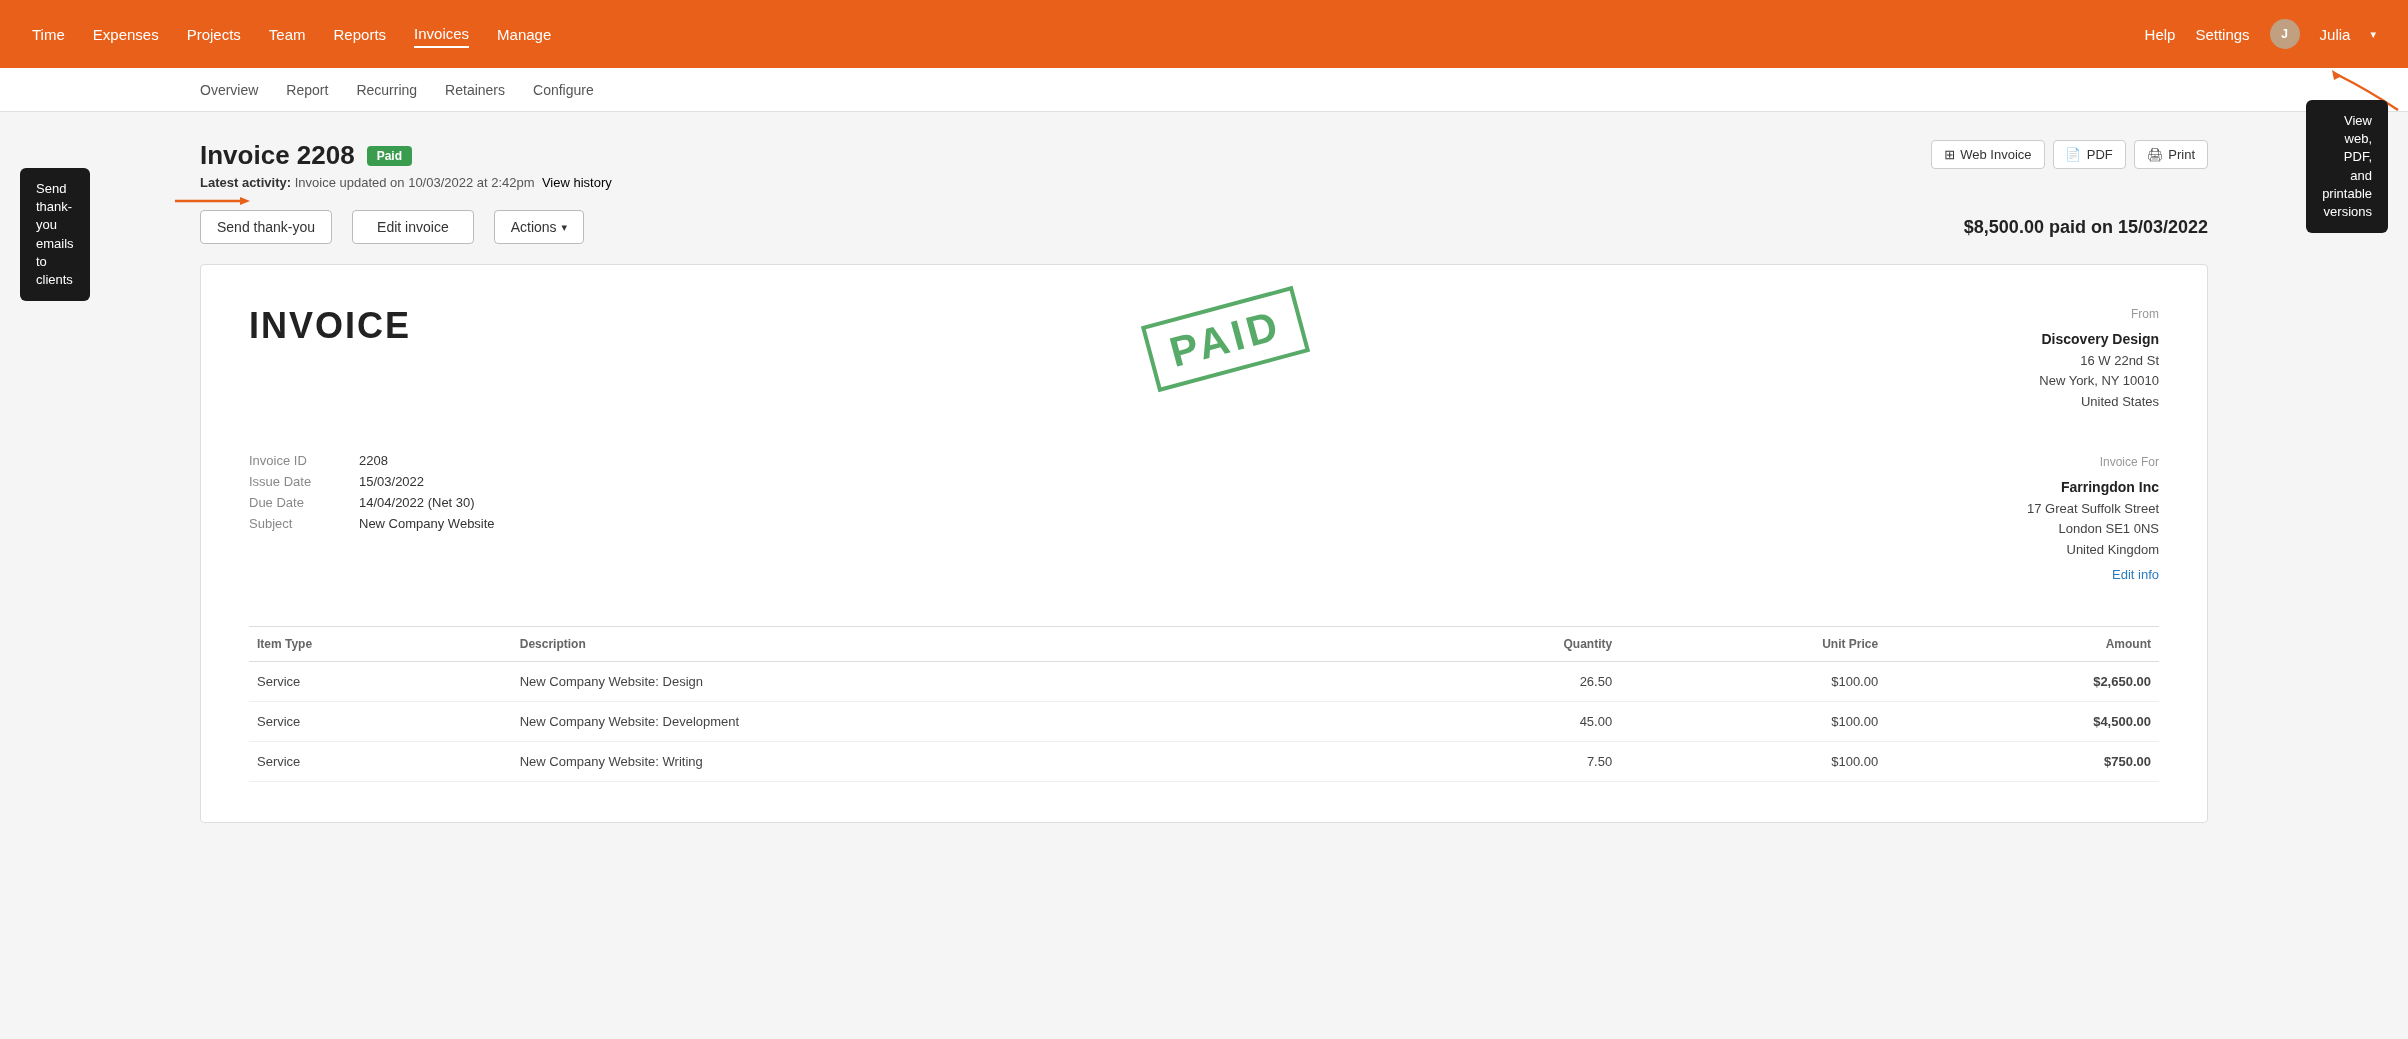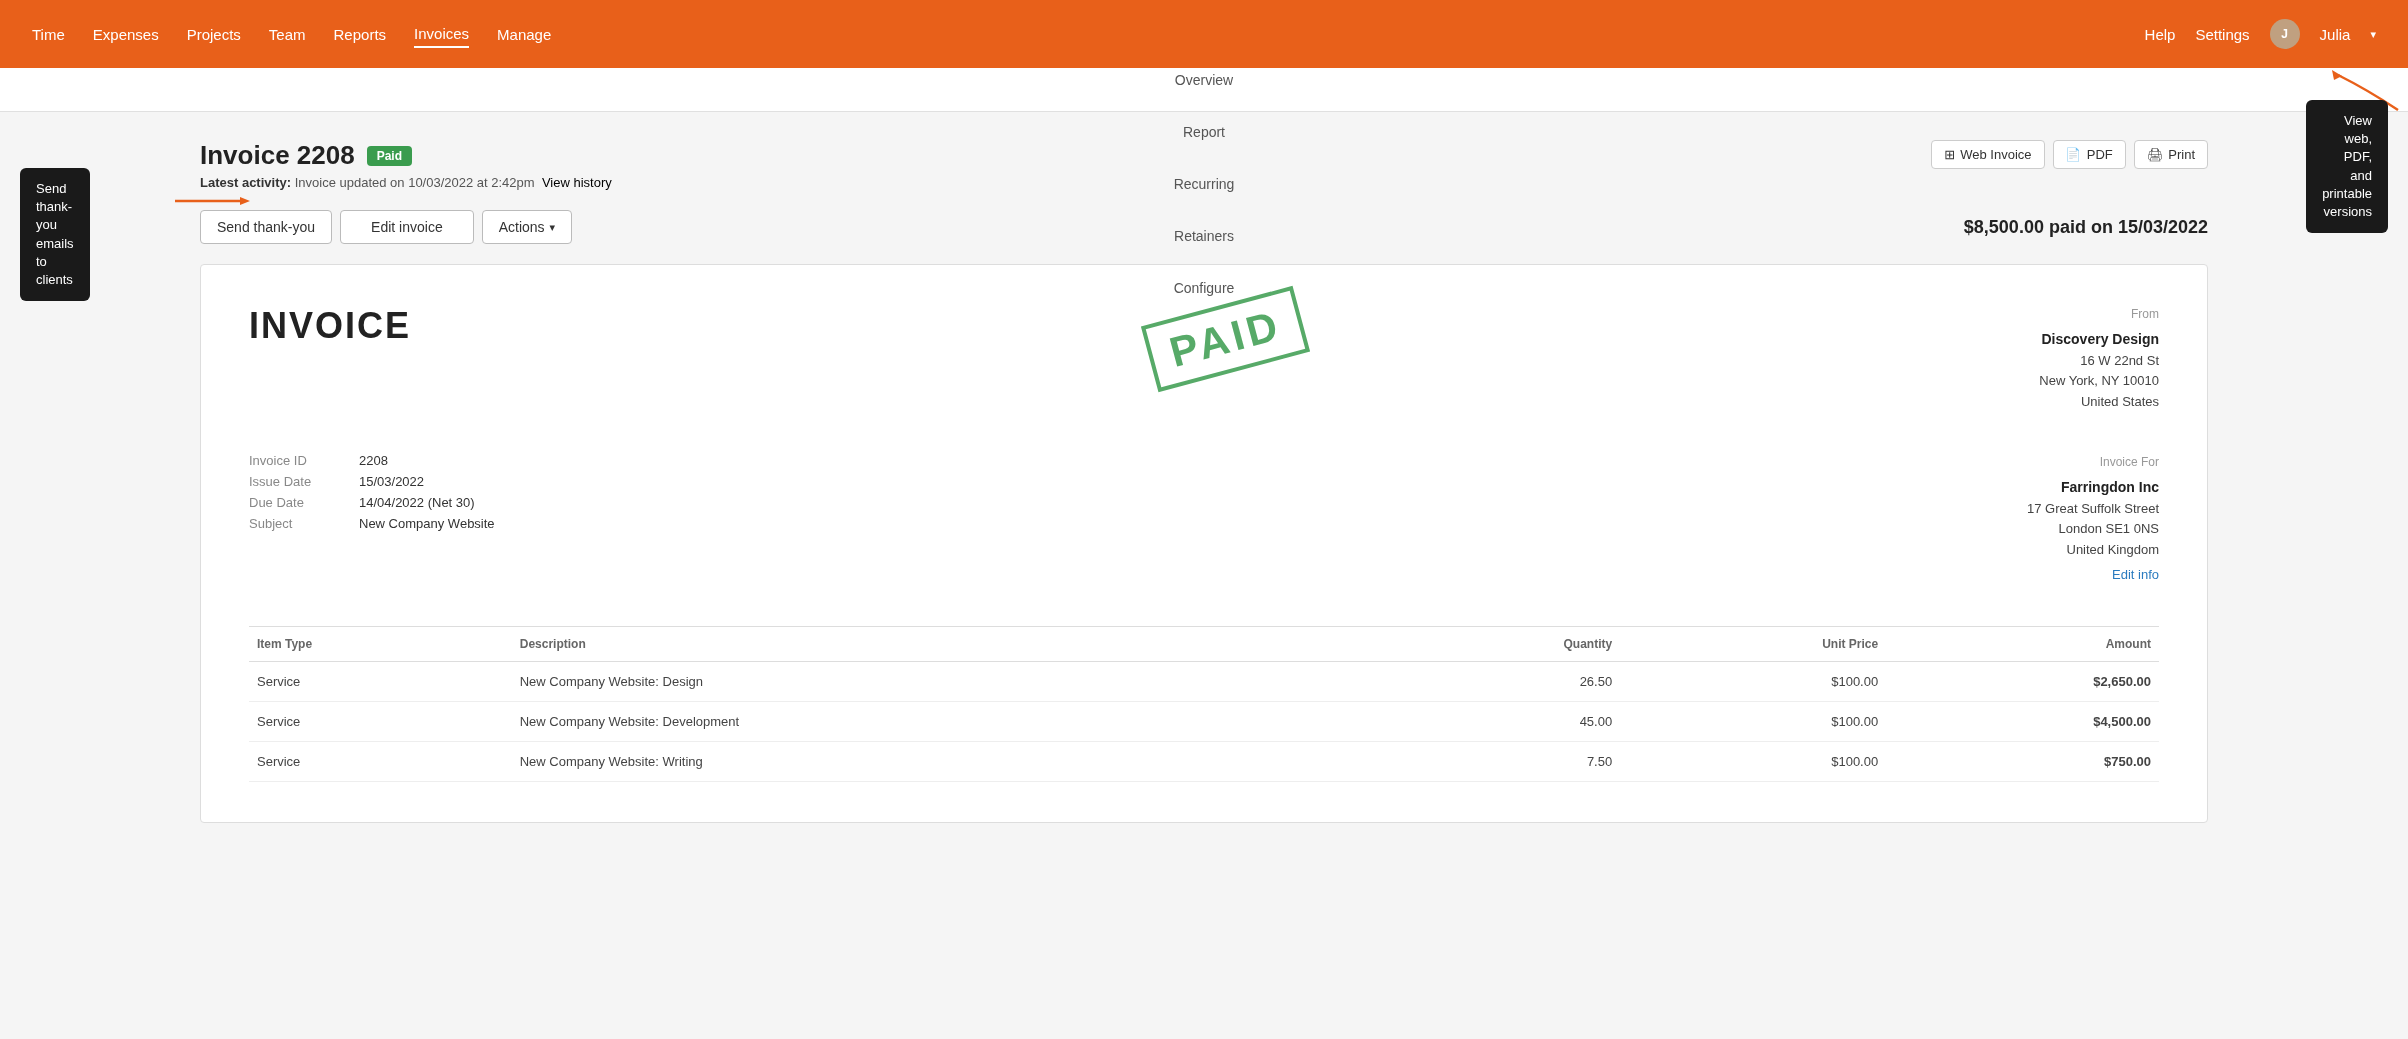--- a/index.html
+++ b/index.html
@@ -37,21 +37,20 @@
 
     
     .sub-nav {
       background: #fff;
       border-bottom: 1px solid #e0e0e0;
       display: flex;
       padding: 0 200px;
       height: 44px;
       align-items: center;
       gap: 28px;
-      flex-direction: column;
     }
     .sub-nav-item {
       font-size: 14px;
       color: #555;
       cursor: pointer;
       padding: 4px 0;
       text-decoration: none;
     }
 
     
@@ -103,36 +102,36 @@
       gap: 5px;
     }
 
     
     .action-bar {
       display: flex;
       justify-content: space-between;
       align-items: center;
       margin-bottom: 20px;
     }
-    .action-bar-left { display: flex; gap: 8px; }
+    .action-bar-left { display: flex; gap: 20px; }
     .btn-send {
       background: #fff;
       border: 1px solid #bbb;
       border-radius: 4px;
       padding: 8px 16px;
       font-size: 14px;
       color: #333;
       cursor: pointer;
       font-weight: 500;
     }
     .btn-edit {
       background: #fff;
       border: 1px solid #bbb;
       border-radius: 4px;
-      padding: 8px 30px;
+      padding: 8px 24px;
       font-size: 14px;
       color: #333;
       cursor: pointer;
       font-weight: 500;
     }
     .btn-actions {
       background: #fff;
       border: 1px solid #bbb;
       border-radius: 4px;
       padding: 8px 16px;

